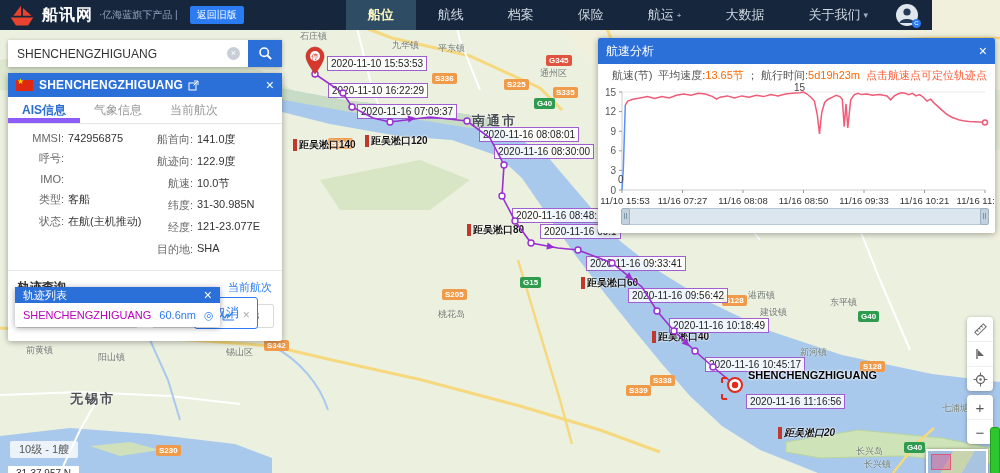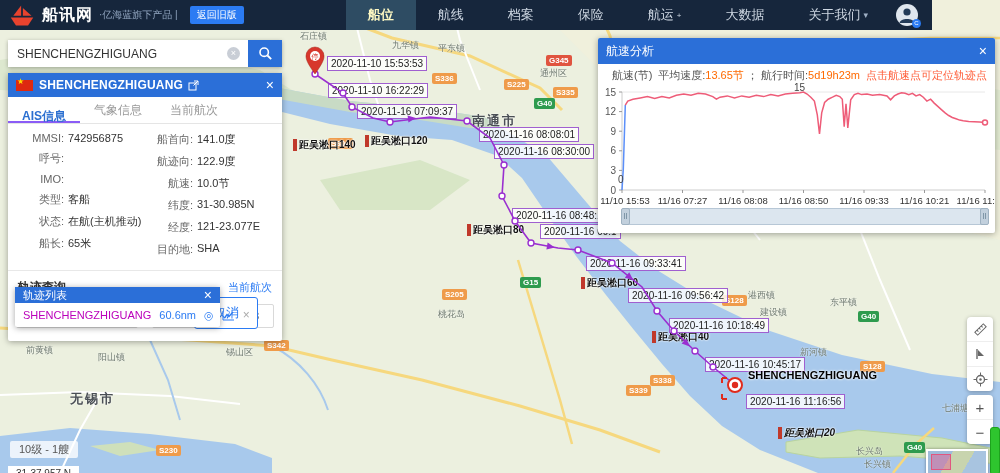--- a/index.html
+++ b/index.html
@@ -36,21 +36,21 @@
   .phead{height:24px;background:#2b6fd8;color:#fff;display:flex;align-items:center;padding:0 8px;font-size:12px;}
   .phead .px{margin-left:auto;font-size:14px;cursor:pointer;}
   
   .ship-panel{top:73px;left:8px;width:274px;height:268px;z-index:30;}
   .flag{width:17px;height:11px;background:#de2910;margin-right:6px;position:relative;flex:none;}
   .flag .star{position:absolute;left:1px;top:-3px;color:#ffde00;font-size:8px;}
   .ship-title{font-weight:bold;font-size:12px;letter-spacing:.2px;}
   .extlink{margin-left:5px;display:inline-flex;cursor:pointer;}
   .tabs{display:flex;border-bottom:1px solid #e5e5e5;height:26px;}
   .tab{font-size:12px;color:#999;padding:0 14px;line-height:26px;cursor:pointer;}
-  .tab.active{color:#2b6fd0;font-weight:bold;border-bottom:2px solid #8b5cf6;margin-top:6px;}
+  .tab.active{color:#2b6fd0;font-weight:bold;border-bottom:5px solid #8b5cf6;}
   .fields{display:flex;padding:8px 4px 4px 4px;}
   .fcol{width:50%;}
   .frow{display:flex;font-size:11px;margin:0 0 7px 0;}
   .fl{color:#666;text-align:right;width:52px;flex:none;}
   .fcol.right .fl{width:48px;}
   .fv{color:#333;margin-left:4px;white-space:nowrap;}
   .pdivider{height:1px;background:#e8e8e8;margin:2px 0 0 0;}
   .tq-head{display:flex;align-items:center;padding:8px 10px 4px 10px;}
   .tq-title{font-size:12px;font-weight:bold;color:#333;}
   .tq-link{margin-left:auto;font-size:11px;color:#2b7bf3;cursor:pointer;}
@@ -389,24 +389,20 @@
             <span class="fv"></span>
           </div>
           <div class="frow">
             <span class="fl">类型:</span>
             <span class="fv">客船</span>
           </div>
           <div class="frow">
             <span class="fl">状态:</span>
             <span class="fv">在航(主机推动)</span>
           </div>
-          <div class="frow">
-            <span class="fl">船长:</span>
-            <span class="fv">65米</span>
-          </div>
         </div>
       <div class="fcol right" id="fields-right">
           <div class="frow">
             <span class="fl">船首向:</span>
             <span class="fv">141.0度</span>
           </div>
           <div class="frow">
             <span class="fl">航迹向:</span>
             <span class="fv">122.9度</span>
           </div>

